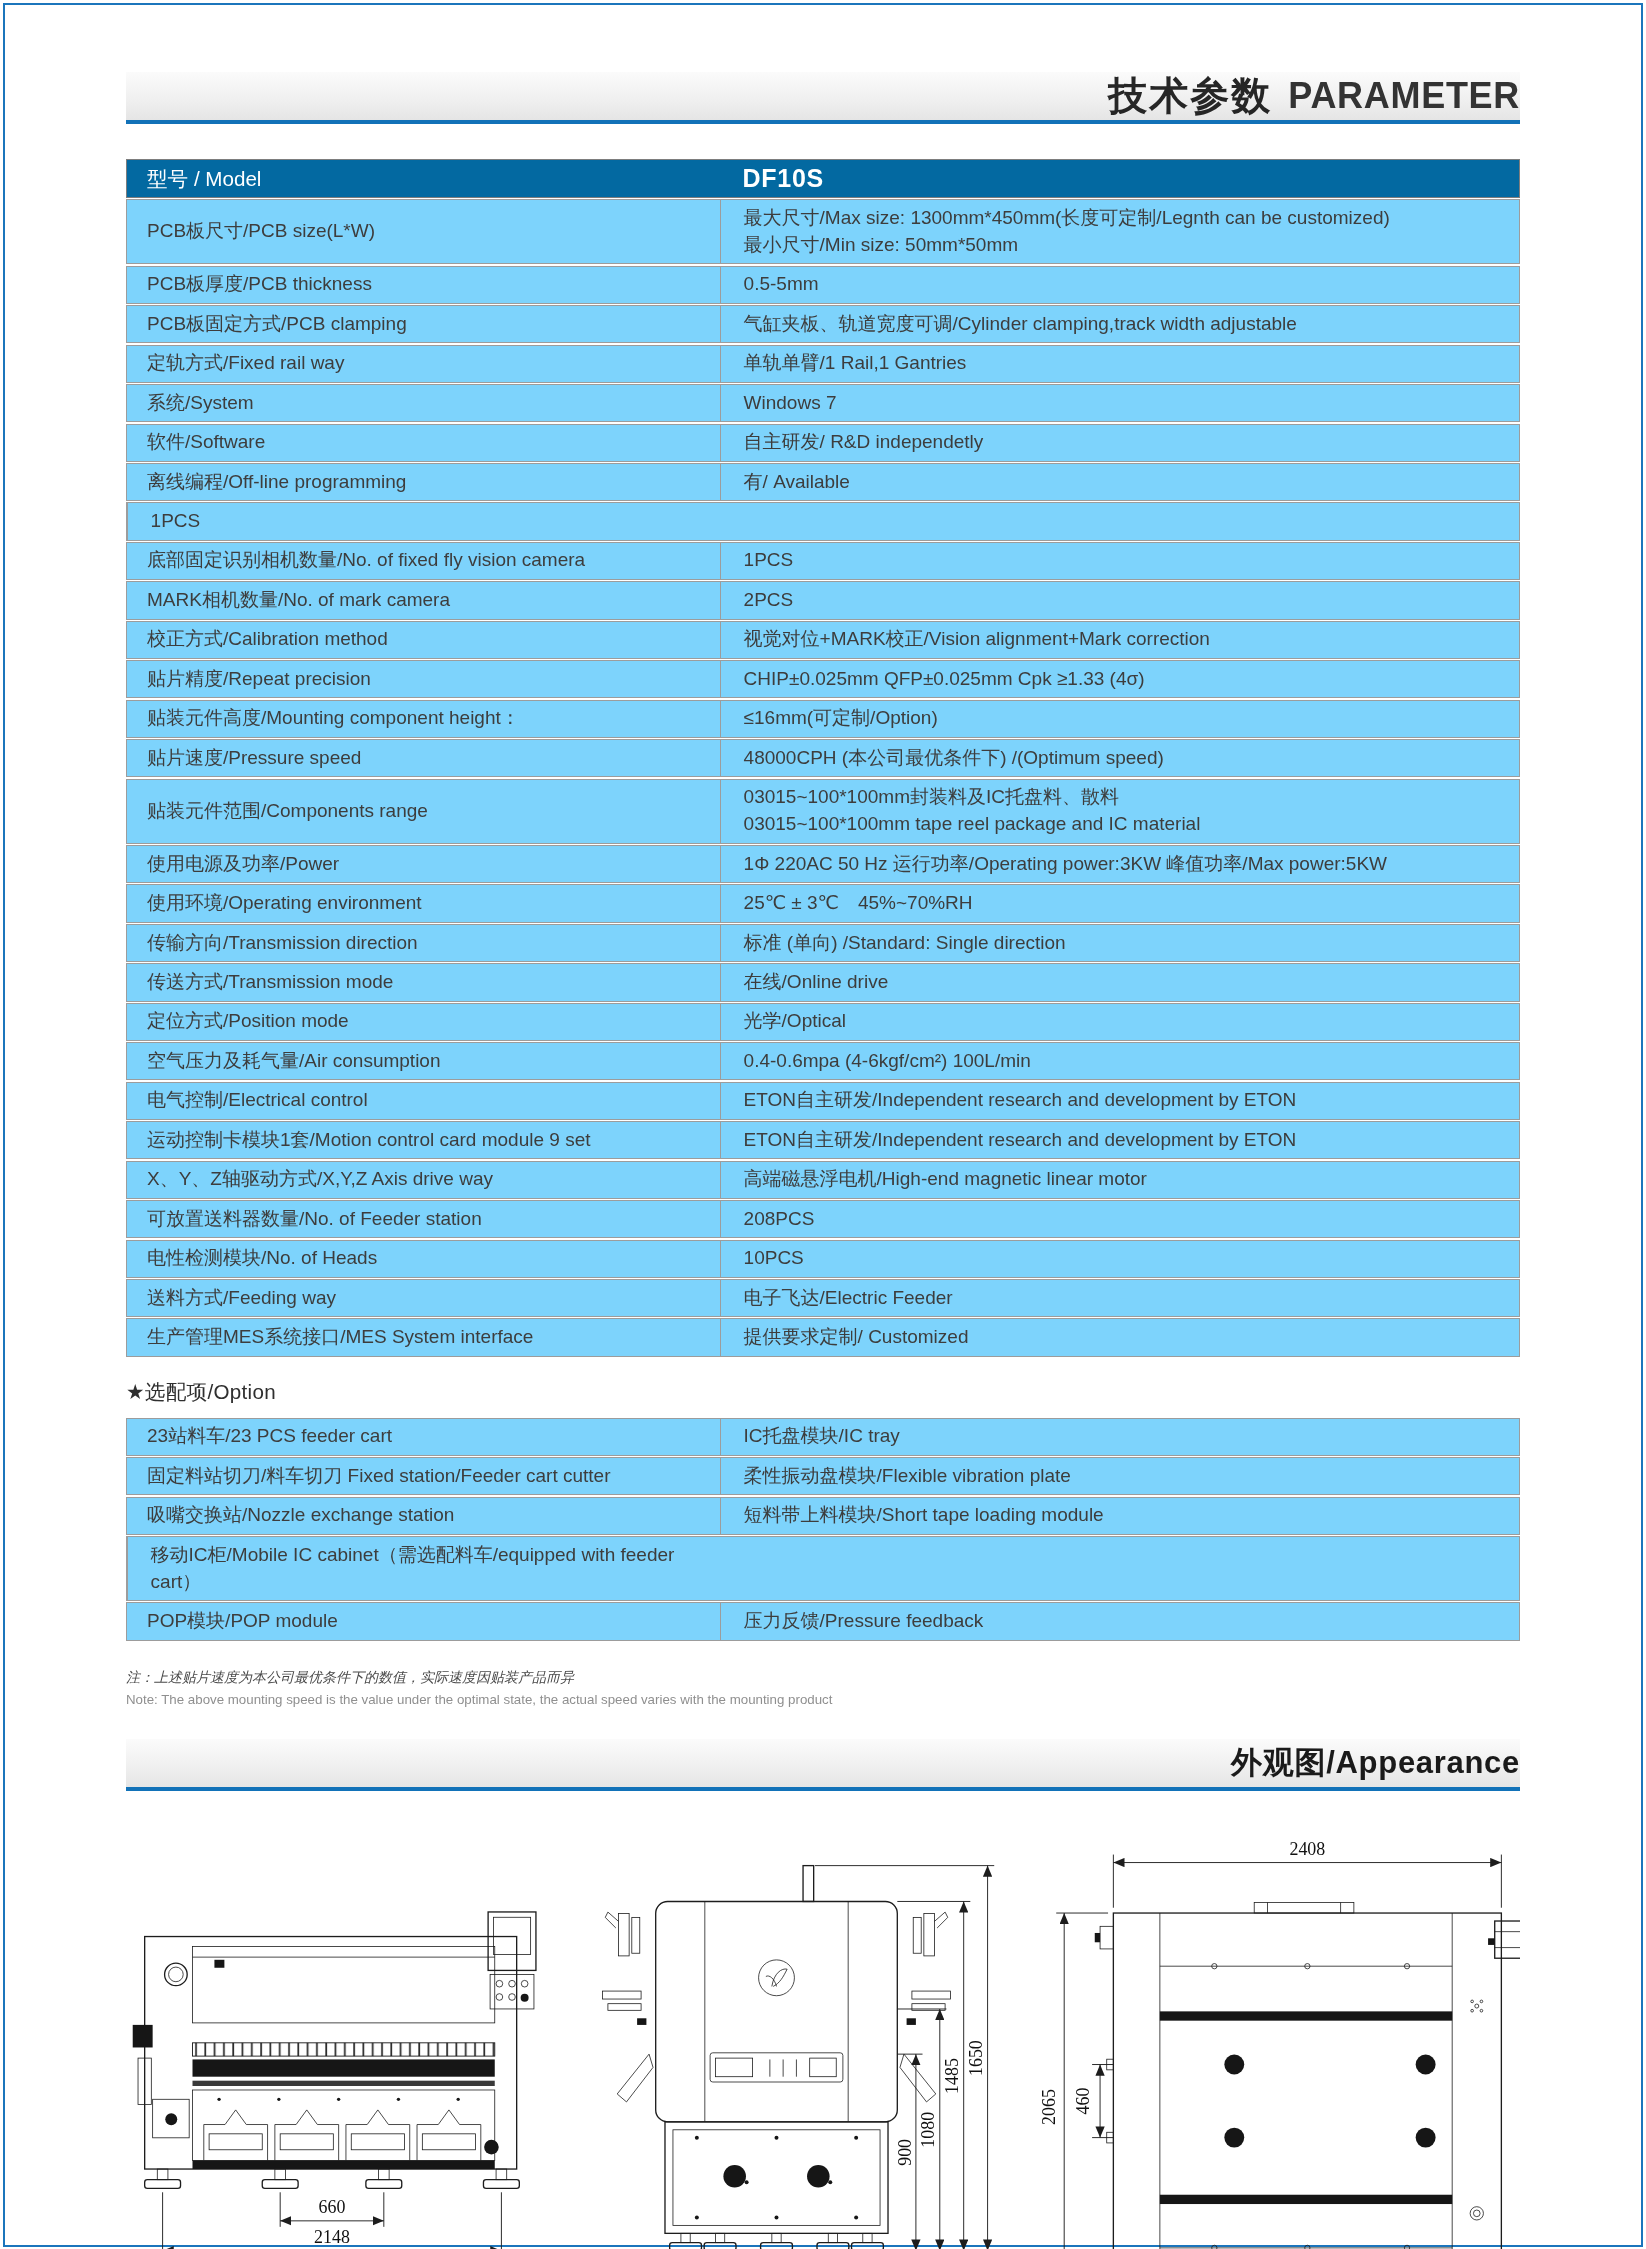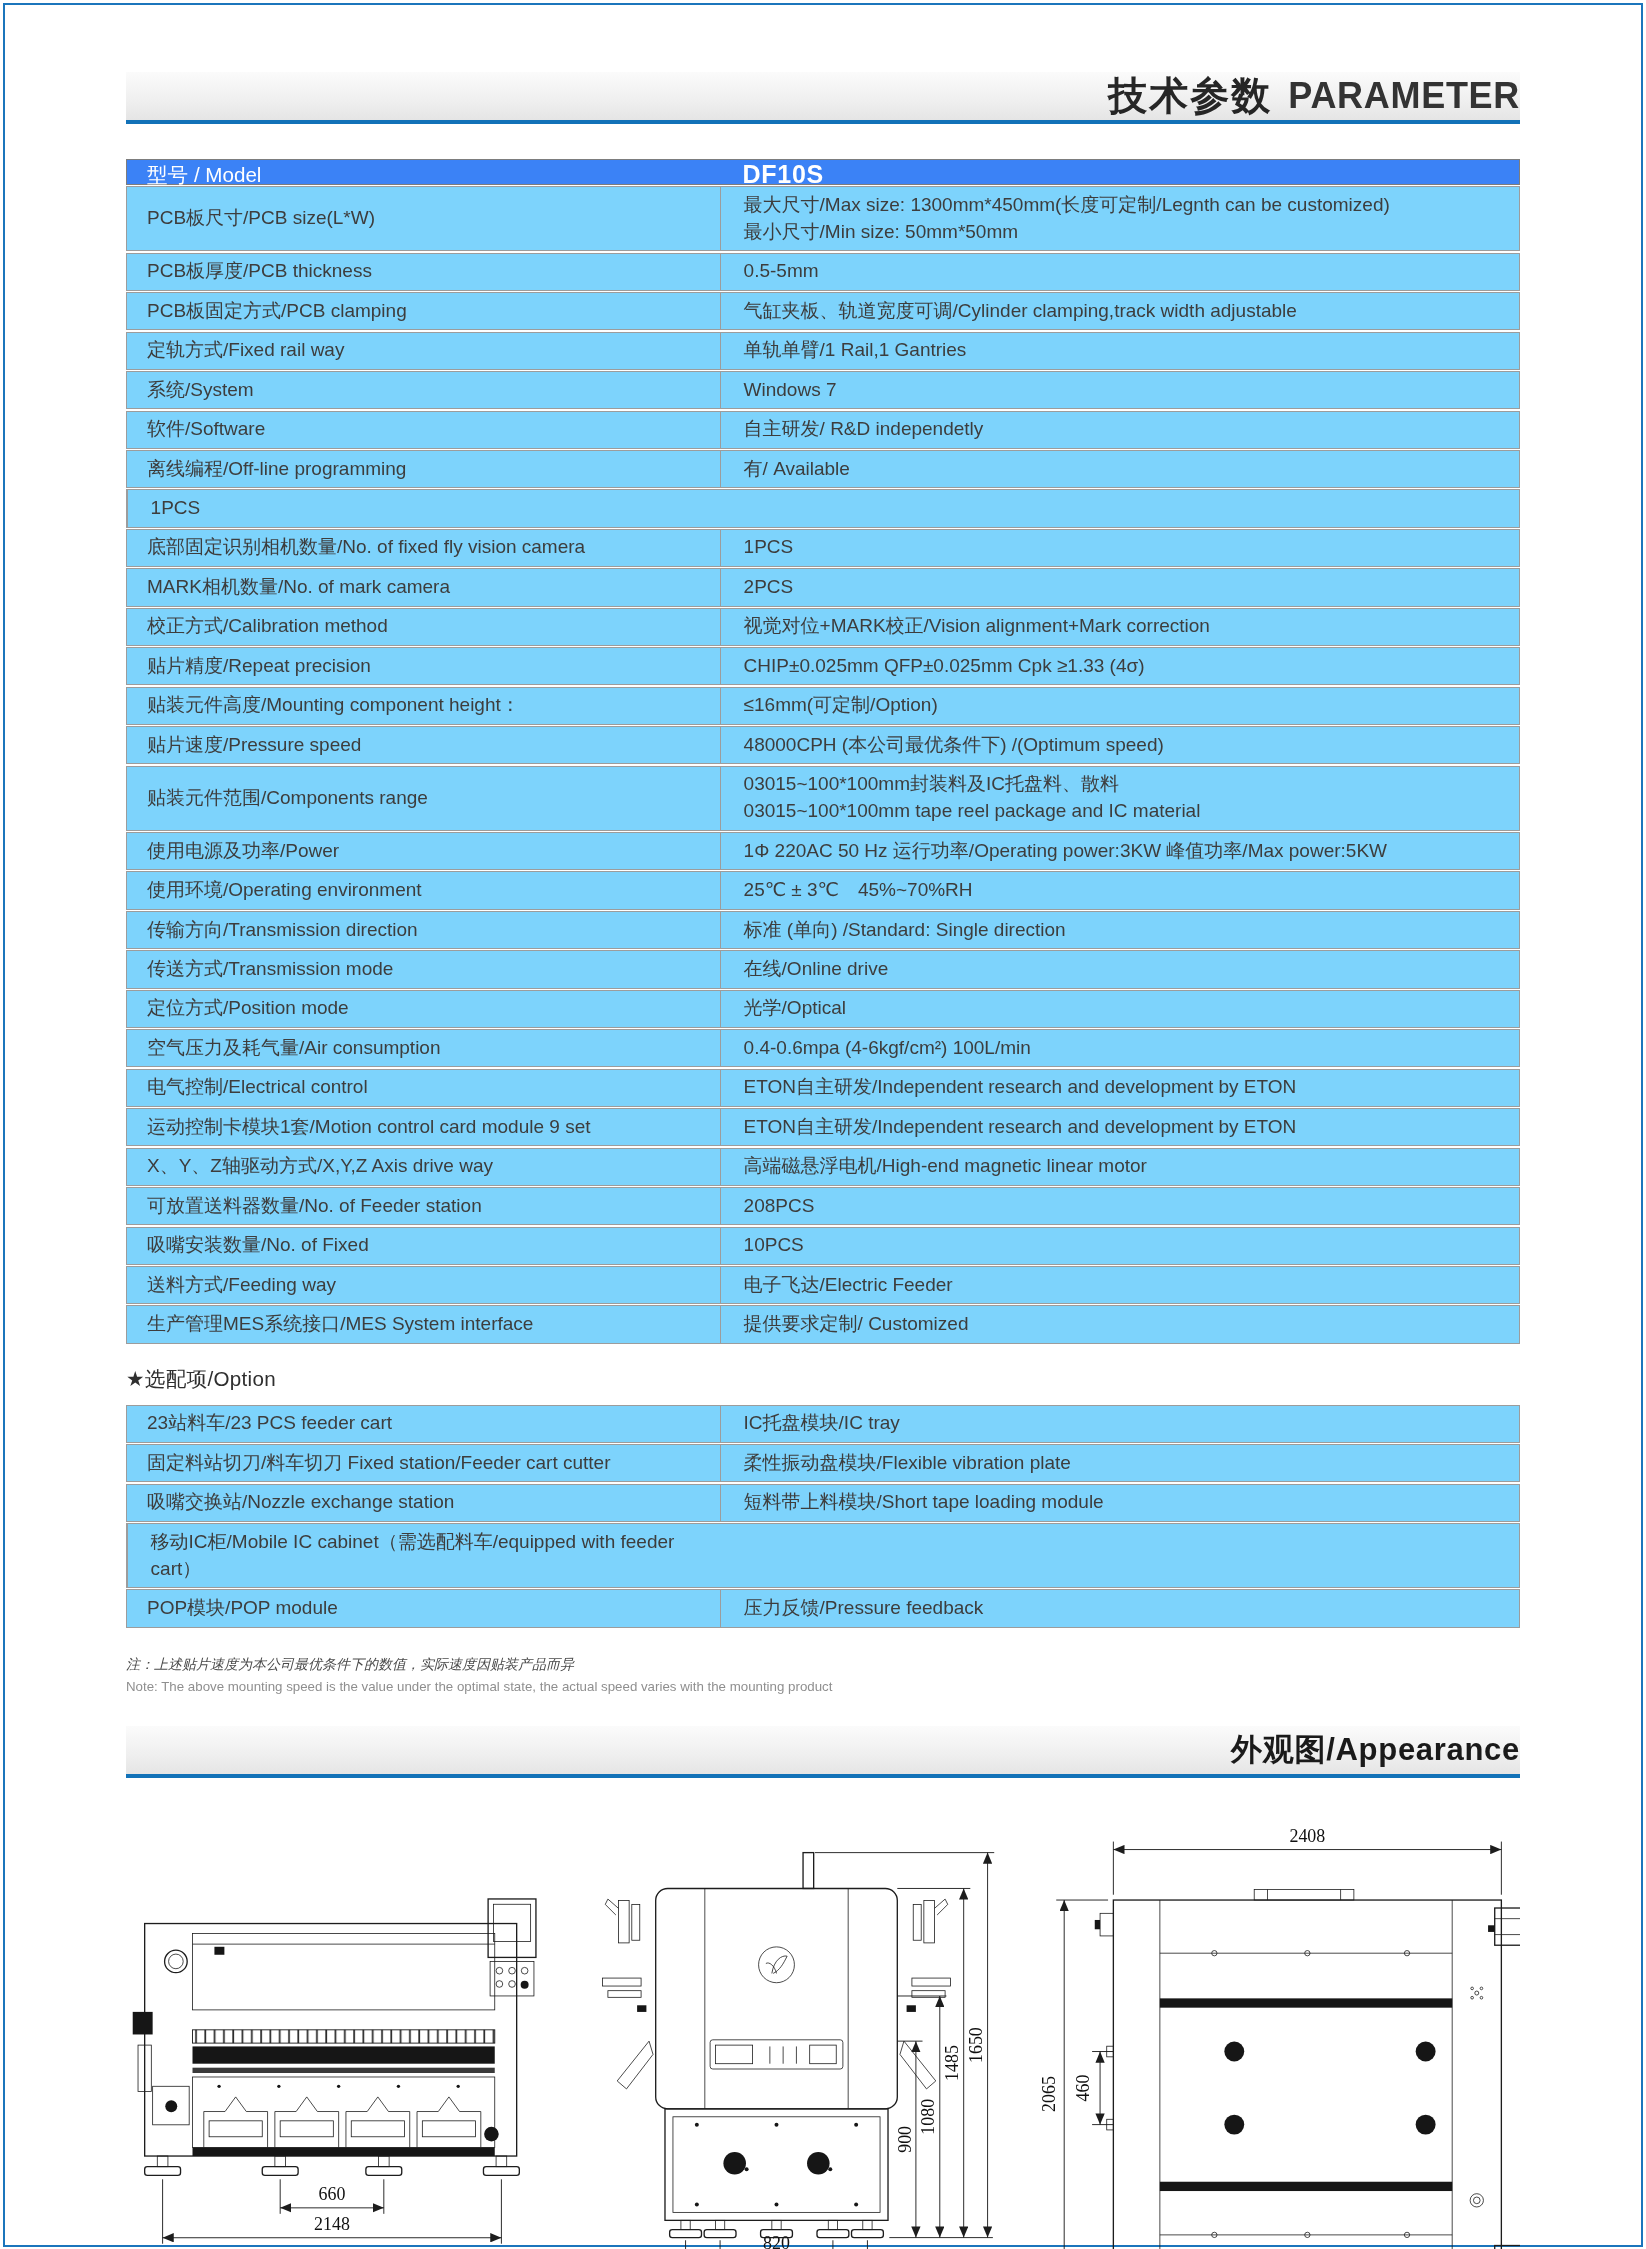--- a/index.html
+++ b/index.html
@@ -21,22 +21,22 @@
   }
   .title-zh { font-size:39px; font-weight:800; color:#262626; letter-spacing:2px; }
   .title-en { font-size:36px; font-weight:700; color:#333333; margin-left:16px; letter-spacing:0.7px; }
   .section-band.appearance { margin-top:32px; }
   .title-app { font-size:31px; font-weight:800; color:#1a1a1a; letter-spacing:0.7px; }
 
   
   .spec-table { margin-top:35px; }
   .thead {
     display:grid; grid-template-columns:42.6% 1fr;
-    background:#3b82f6; border:0.7px solid #7d7d7d; margin-bottom:1.3px;
-    height:26px; align-items:center; color:#ffffff;
+    background:#0369a1; border:0.7px solid #7d7d7d; margin-bottom:1.3px;
+    height:39px; align-items:center; color:#ffffff;
   }
   .thead .hlbl { font-size:20.6px; padding-left:20px; }
   .thead .hval { font-size:25px; font-weight:700; padding-left:22.6px; letter-spacing:0.7px; }
 
   .srow, .orow {
     display:grid; grid-template-columns:42.6% 1fr;
     border:0.7px solid #9c9c9c; margin-bottom:1.3px; min-height:37px;
     background:#7dd3fc;
   }
   .cell { display:flex; flex-direction:column; justify-content:center; }
@@ -278,21 +278,21 @@
         <div class="srow">
           <div class="cell lbl">
             <div class="line">可放置送料器数量/No. of Feeder station</div>
           </div>
           <div class="cell val">
             <div class="line">208PCS</div>
           </div>
         </div>
         <div class="srow">
           <div class="cell lbl">
-            <div class="line">吸嘴安装数量/No. of Fixed</div>
+            <div class="line">电性检测模块/No. of Heads</div>
           </div>
           <div class="cell val">
             <div class="line">10PCS</div>
           </div>
         </div>
         <div class="srow">
           <div class="cell lbl">
             <div class="line">送料方式/Feeding way</div>
           </div>
           <div class="cell val">

